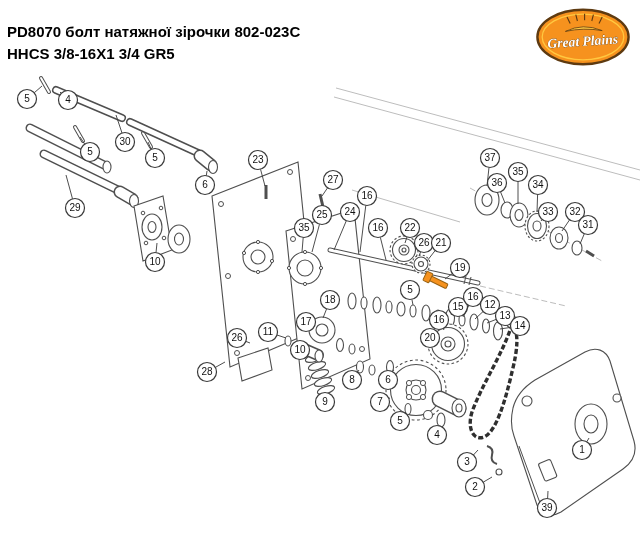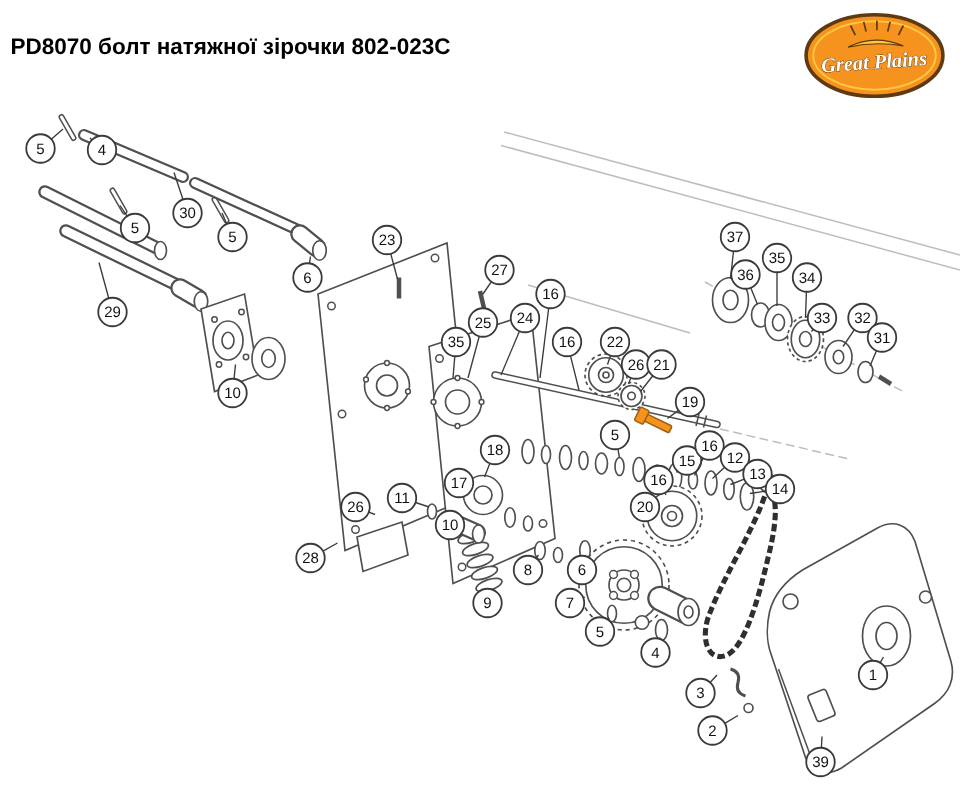--- a/index.html
+++ b/index.html
@@ -28,20 +28,21 @@
     font-family:"Liberation Serif", serif; font-style:italic; font-weight:bold;
     font-size:17px; fill:#ffffff; stroke:#5E3A10; stroke-width:0.7;
     text-anchor:middle; paint-order:stroke;
   }
 </style>
 </head>
 <body>
 
 <div class="header">
   <div class="title-line">PD8070 болт натяжної зірочки 802-023C</div>
+  <div class="title-line">HHCS 3/8-16X1 3/4 GR5</div>
 </div>
 
 <div class="logo-wrap">
   <svg viewBox="0 0 120 74" width="96" height="60">
     <ellipse cx="60" cy="37" rx="57" ry="34" stroke="#5E3A10" stroke-width="3" fill="#F6921E"></ellipse>
     <ellipse cx="60" cy="37" rx="51" ry="28.5" fill="none" stroke-width="1.6" stroke="#FFC840"></ellipse>
     <g stroke="#5E3A10" stroke-width="1.4">
       <line x1="44" y1="20" x2="40" y2="12"></line>
       <line x1="53" y1="17" x2="51" y2="9"></line>
       <line x1="62" y1="16" x2="62" y2="8"></line>

